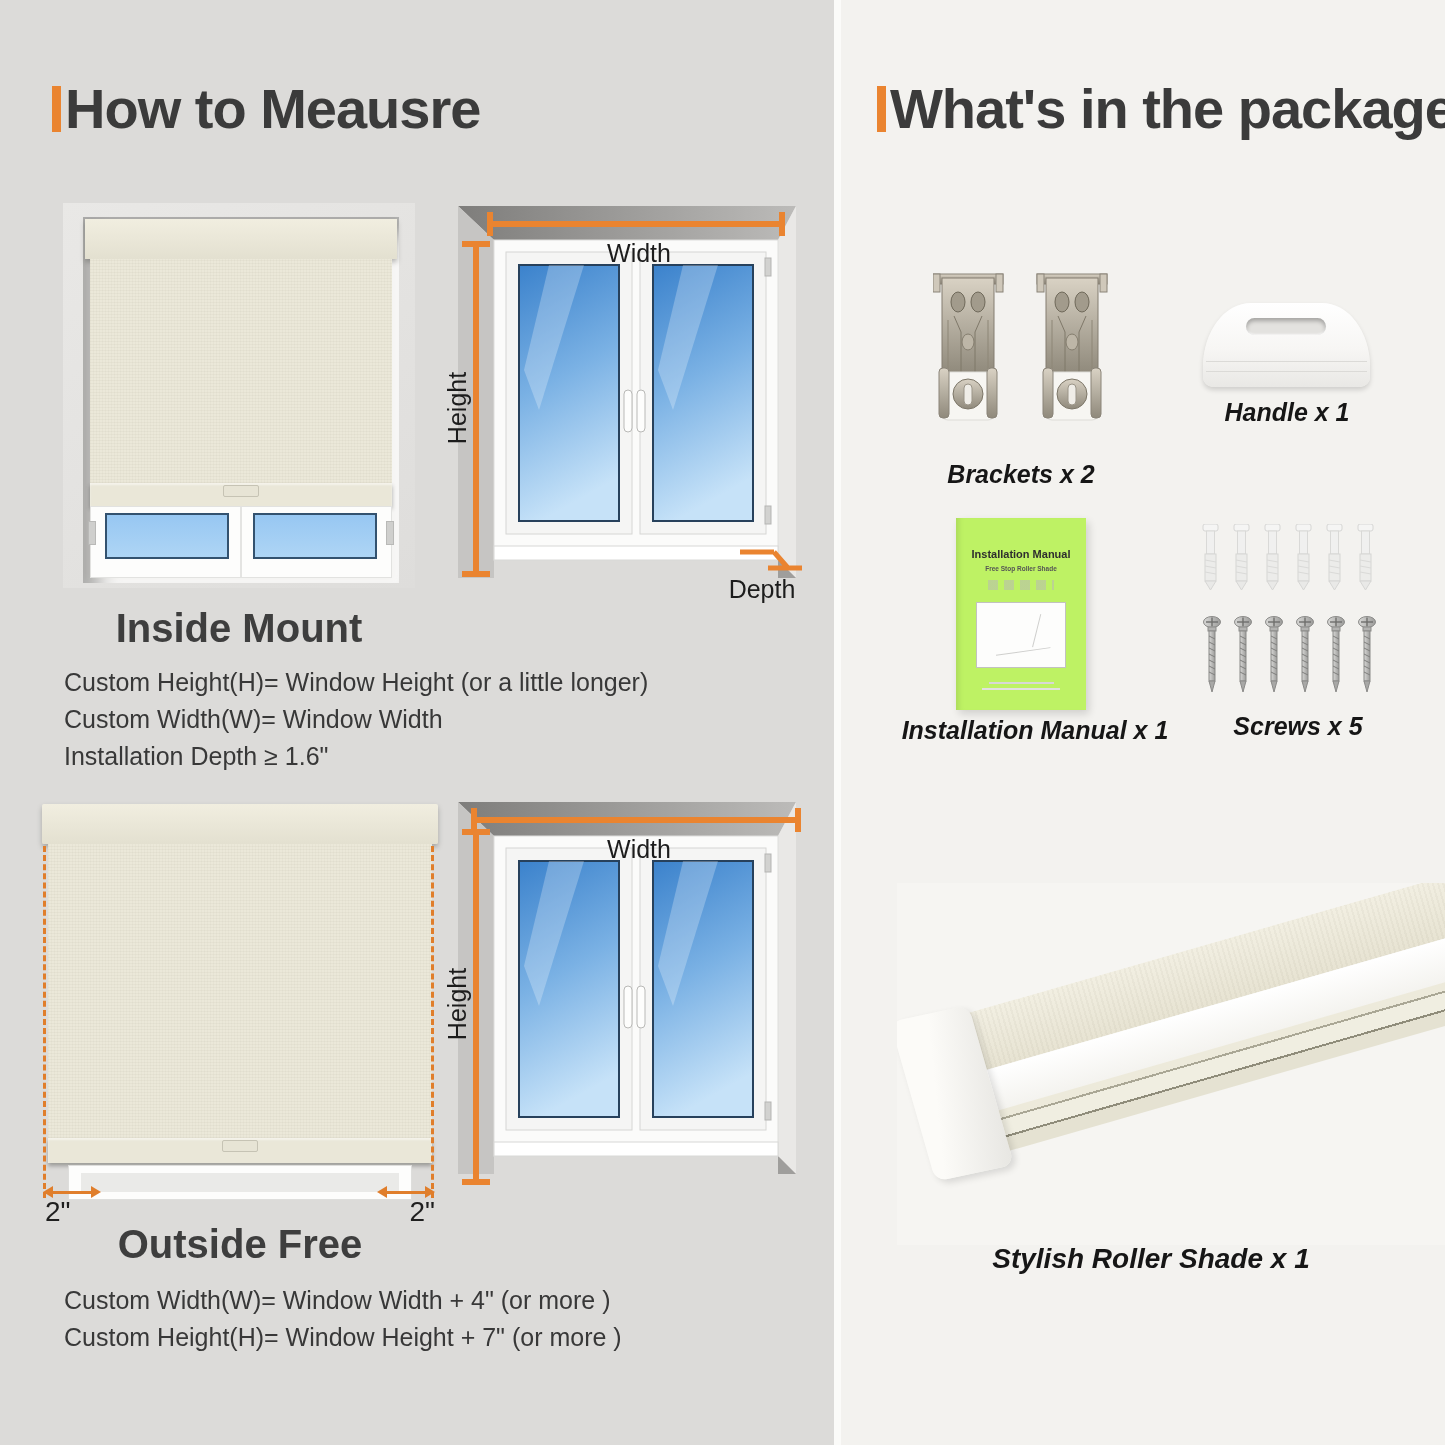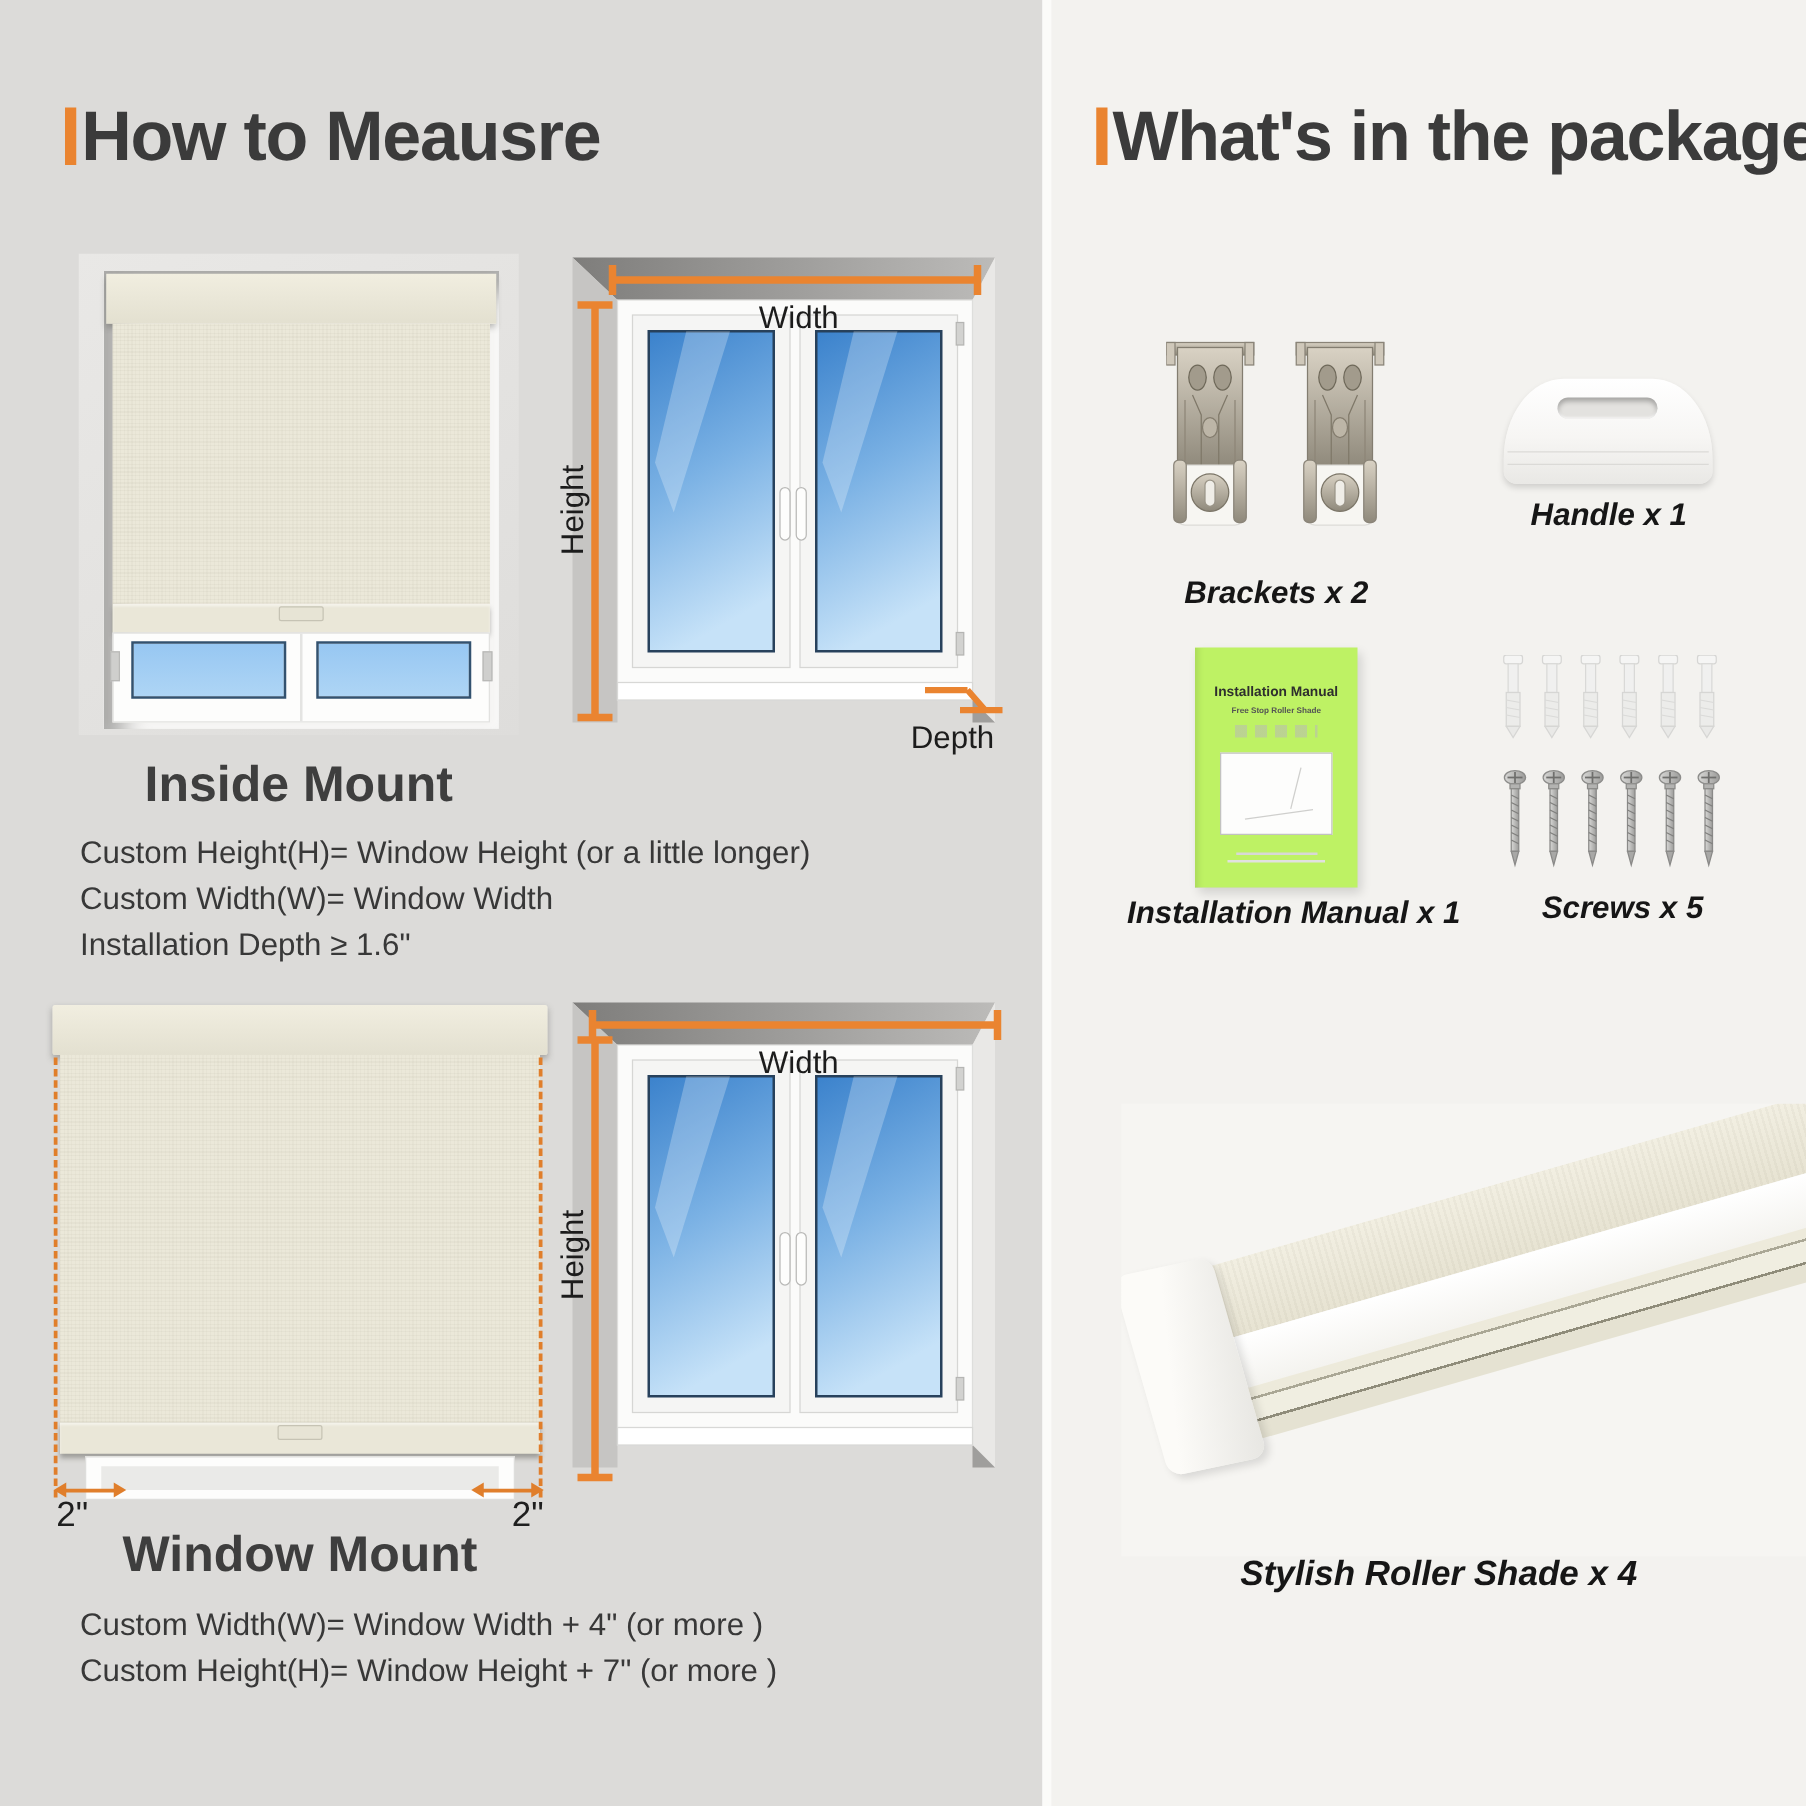--- a/index.html
+++ b/index.html
@@ -254,21 +254,21 @@
       <line x1="30" y1="12" x2="30" y2="36"></line>
       <line x1="354" y1="12" x2="354" y2="36"></line>
       <line x1="32" y1="34" x2="32" y2="388"></line>
       <line x1="18" y1="36" x2="46" y2="36"></line>
       <line x1="18" y1="386" x2="46" y2="386"></line>
     </g>
     <text class="svg-label" x="195" y="62" text-anchor="middle">Width</text>
     <text class="svg-label" text-anchor="middle" transform="translate(22,208) rotate(-90)">Height</text>
   </svg>
 
-  <div class="abs mount-caption" id="caption-outside">Window Mount</div>
+  <div class="abs mount-caption" id="caption-outside">Outside Free</div>
 
   <div class="abs instructions" id="instr-outside">
     <div>Custom Width(W)= Window Width + 4"  (or more )</div>
     <div>Custom Height(H)= Window Height + 7" (or more )</div>
   </div>
 
   <div class="abs sec-title" id="title-right">
     <div class="sec-bar"></div>
     <div class="sec-text">What's in the package</div>
   </div>
@@ -364,15 +364,15 @@
   <div class="abs pkg-label" id="label-screws">Screws  x 5</div>
 
   <div class="abs" id="shade-card">
     <div id="shade-bar">
       <div class="sb-top"></div>
       <div class="sb-white"></div>
       <div class="sb-low"></div>
       <div class="sb-cap"></div>
     </div>
   </div>
-  <div class="abs pkg-label" id="label-shade">Stylish Roller Shade x 4</div>
+  <div class="abs pkg-label" id="label-shade">Stylish Roller Shade x 1</div>
 
 </div>
 
 </body></html>

